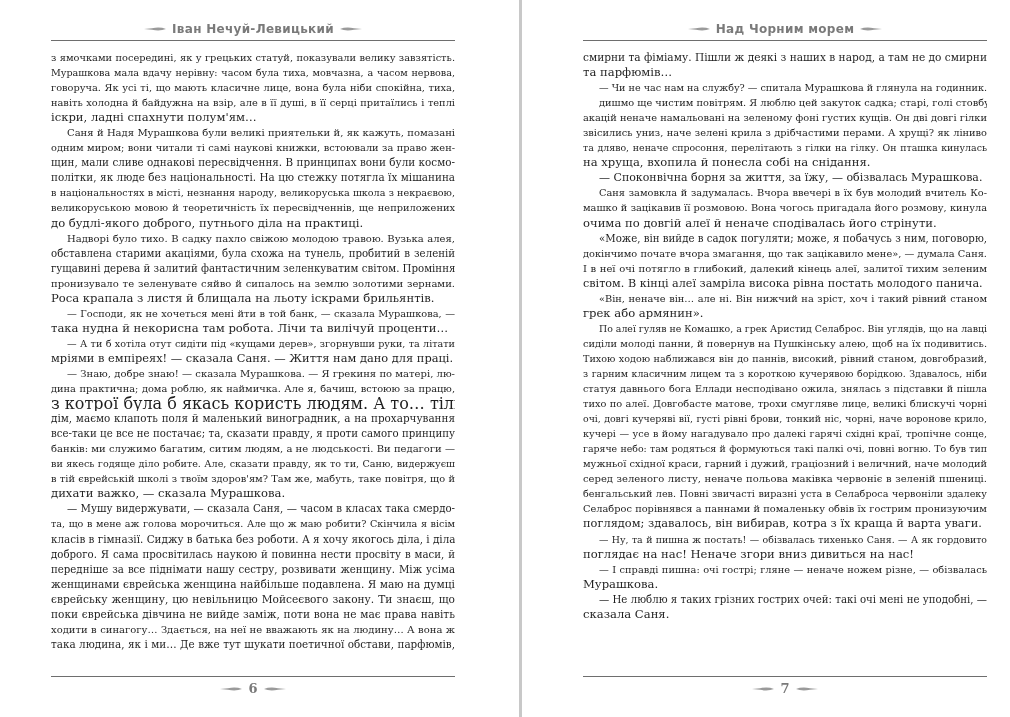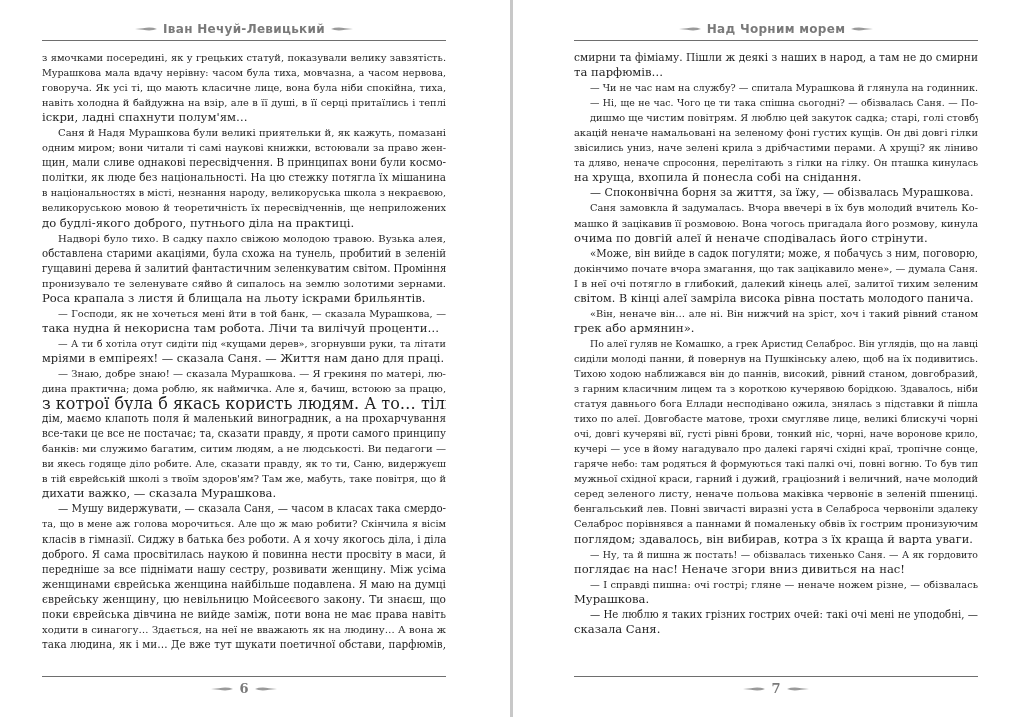--- a/index.html
+++ b/index.html
@@ -1,18 +1,18 @@
 <!DOCTYPE html>
 <html><head>
 <meta charset="utf-8">
 <style>
   html, body { margin:0; padding:0; background:#ffffff; }
   body { width:1010px; height:717px; position:relative; overflow:hidden;
          font-family:"DejaVu Serif", "Liberation Serif", serif; color:#1f1f1f; }
-  .spread { position:absolute; left:8px; top:0; width:866px; height:717px; }
+  .spread { position:absolute; left:17px; top:0; width:866px; height:717px; }
   .gutter { position:absolute; left:502px; top:0; width:3px; height:717px; background:#c8c8c8; }
   .page { position:absolute; top:0; height:717px; }
   .page.left { left:34px; width:404px; }
   .page.right { left:66px + 0px; }
   .page.right { left:566px; width:404px; }
 
   .running-head { position:absolute; top:20px; left:0; width:100%; text-align:center;
                   font-family:"DejaVu Sans", sans-serif; font-weight:bold; font-size:12px;
                   color:#7a7a7a; letter-spacing:0.3px; height:18px; line-height:18px; }
   .orn { display:inline-block; width:22px; height:6px; vertical-align:middle; margin:0 6px;
@@ -115,21 +115,20 @@
         <svg width="22" height="6" viewBox="0 0 22 6">
             <path d="M22 3 L14 2.2 Q6 0.5 0 3 Q6 5.5 14 3.8 Z" fill="#9a9a9a"></path>
           </svg>
       </span>
     </div>
     <div class="head-rule"></div>
     <div class="text" id="right-text">
         <span class="line" style="font-size: 10.6px;">смирни та фіміаму. Пішли ж деякі з наших в народ, а там не до смирни</span>
         <span class="line last">та парфюмів…</span>
         <span class="line ind" style="font-size: 9.6px;">— Чи не час нам на службу? — спитала Мурашкова й глянула на годинник.</span>
-        <span class="line ind" style="font-size: 9.4px;">— Ні, ще не час. Чого це ти така спішна сьогодні? — обізвалась Саня. — По-</span>
         <span class="line" style="font-size: 9.8px; margin-left: 16px;">дишмо ще чистим повітрям. Я люблю цей закуток садка; старі, голі стовбури</span>
         <span class="line" style="font-size: 9.8px;">акацій неначе намальовані на зеленому фоні густих кущів. Он дві довгі гілки</span>
         <span class="line" style="font-size: 9.8px;">звісились униз, наче зелені крила з дрібчастими перами. А хрущі? як ліниво</span>
         <span class="line" style="font-size: 9.4px;">та дляво, неначе спросоння, перелітають з гілки на гілку. Он пташка кинулась</span>
         <span class="line last">на хруща, вхопила й понесла собі на снідання.</span>
         <span class="line ind last" style="font-size: 11px;">— Споконвічна борня за життя, за їжу, — обізвалась Мурашкова.</span>
         <span class="line ind" style="font-size: 9.8px;">Саня замовкла й задумалась. Вчора ввечері в їх був молодий вчитель Ко-</span>
         <span class="line" style="font-size: 9.8px;">машко й зацікавив її розмовою. Вона чогось пригадала його розмову, кинула</span>
         <span class="line last">очима по довгій алеї й неначе сподівалась його стрінути.</span>
         <span class="line ind" style="font-size: 10.2px;">«Може, він вийде в садок погуляти; може, я побачусь з ним, поговорю,</span>

